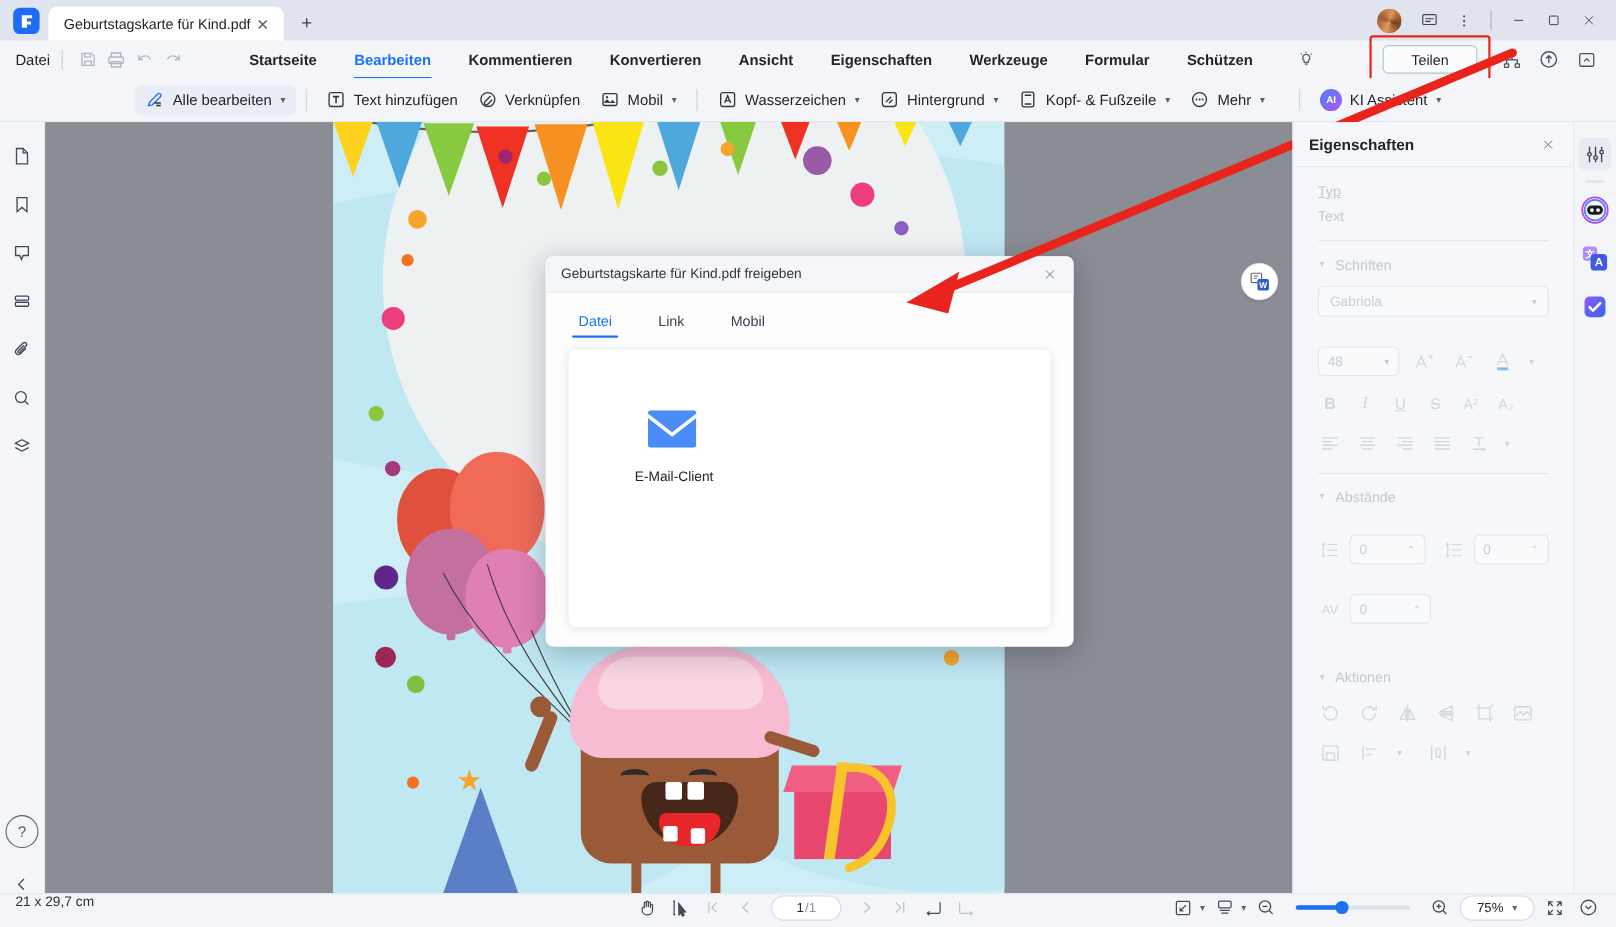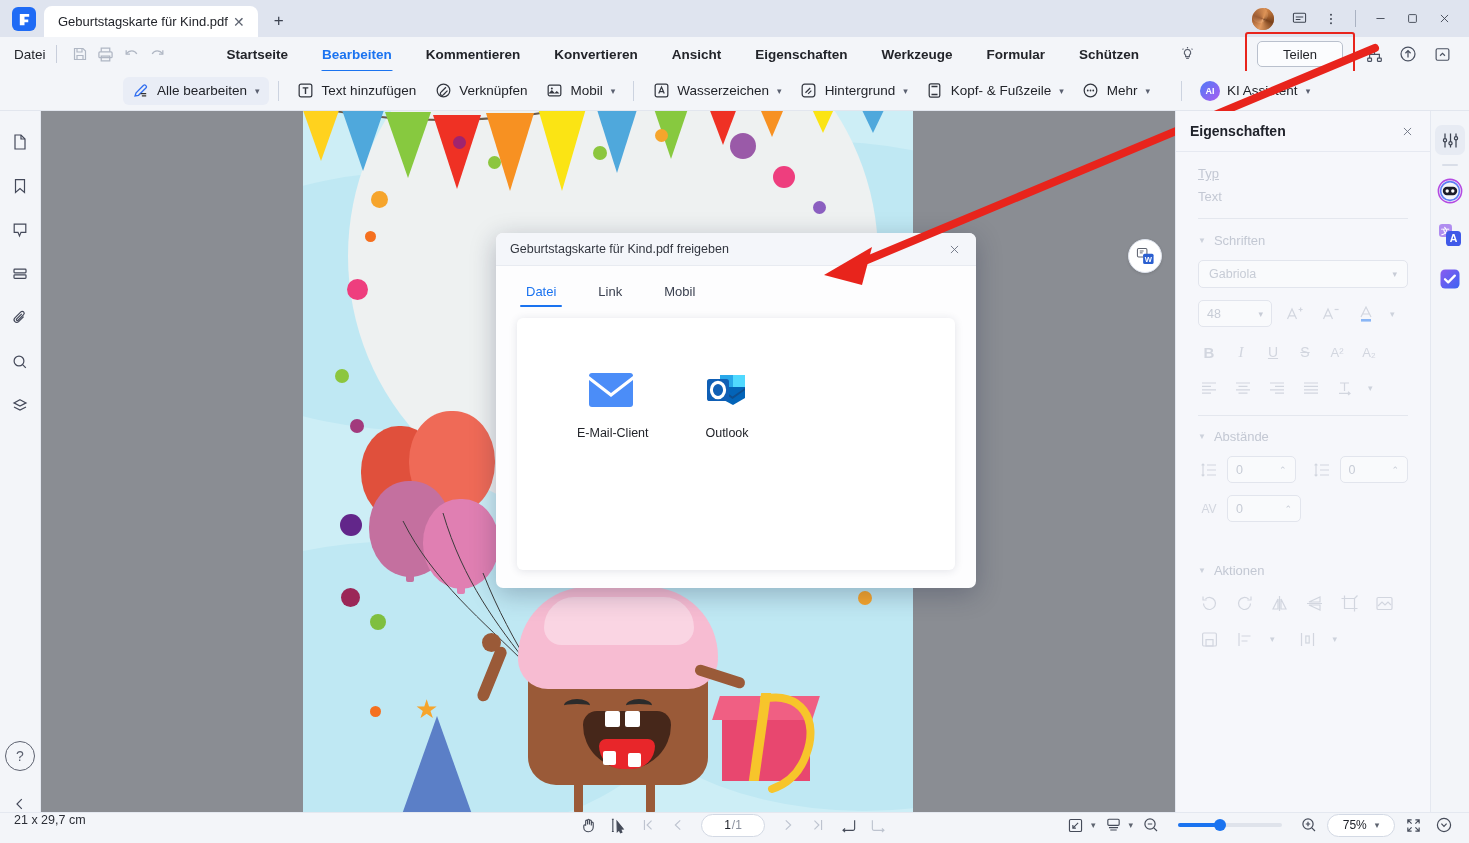--- a/index.html
+++ b/index.html
@@ -223,21 +223,21 @@
   .rp-lbl { font-size:13px; color:#c3c8d3; margin-bottom:8px;text-decoration:underline; }
   .rp-val { font-size:13px; color:#c3c8d3; }
   .rp-div { height:1px; background:#e4e7ee; margin: 14px 0; }
   .rp-sec { display:flex; align-items:center; gap:8px; font-size:13px; color:#c3c8d3; margin: 13px 0 12px 0;}
   .rp-caret { font-size:8px; color:#cdd2dc; }
   .rp-select {
     height:28px; border:1px solid #e2e5ed; border-radius:5px; background:#f9fafc;
     display:flex; align-items:center; padding:0 10px; font-size:12.5px; color:#c7ccd6;
   }
   .rp-select .cc { margin-left:auto; font-size:9px; }
-  .rp-row { display:flex; align-items:center; gap:10px; margin-top:12px; }
+  .rp-row { display:flex; align-items:center; gap:10px; margin-top:27px; }
   .rp-num {
     width:74px; height:27px; border:1px solid #e2e5ed; border-radius:5px; background:#f9fafc;
     display:flex;align-items:center; padding:0 8px; font-size:12.5px; color:#c7ccd6;
   }
   .rp-num .cc { margin-left:auto; font-size:9px; }
   .rp-ic { width:26px;height:26px;display:flex;align-items:center;justify-content:center;color:#d2d6df;}
   .rp-ic-row { display:flex; align-items:center; gap:10px; margin-top:14px; }
   .rp-sm { width:22px;height:22px;display:flex;align-items:center;justify-content:center;color:#d2d6df;flex:none;}
 
   
@@ -677,34 +677,20 @@
       <div class="apps">
         <div class="app-item">
           <div class="app-ic">
             <svg width="44" height="34" viewBox="0 0 44 34">
               <rect x="0" y="0" width="44" height="34" rx="3" fill="#4b8df8"></rect>
               <path d="M0 3 L22 20 L44 3 L44 7 L22 24 L0 7 Z" fill="#ffffff"></path>
             </svg>
           </div>
           <div class="app-lb">E-Mail-Client</div>
         </div>
-        <div class="app-item">
-          <div class="app-ic">
-            <svg width="42" height="38" viewBox="0 0 42 38">
-              <rect x="14" y="4" width="13" height="12" fill="#28a8ea"></rect>
-              <rect x="27" y="4" width="12" height="12" fill="#50d9ff"></rect>
-              <rect x="27" y="16" width="12" height="11" fill="#0078d4"></rect>
-              <path d="M14 16 L39 16 L39 27 L27 34 L14 27 Z" fill="#0364b8"></path>
-              <path d="M14 17 L26.5 25.5 L39 17 L39 19 L26.5 28 L14 19 Z" fill="#14447d" opacity=".7"></path>
-              <rect x="1" y="8" width="22" height="22" rx="2.6" fill="#0f5fb5"></rect>
-              <ellipse cx="12" cy="19" rx="6.6" ry="7.6" fill="none" stroke="#fff" stroke-width="3.1"></ellipse>
-            </svg>
-          </div>
-          <div class="app-lb">Outlook</div>
-        </div>
       </div>
     </div>
   </div>
 
   <svg class="arrow-svg" viewBox="0 0 1469 843">
     <line x1="1375" y1="48" x2="855" y2="265" stroke="#e8241c" stroke-width="8" stroke-linecap="round"></line>
     <polygon points="824,275 872,247 862,285" fill="#e8241c"></polygon>
   </svg>
 
   <div class="rpanel">

